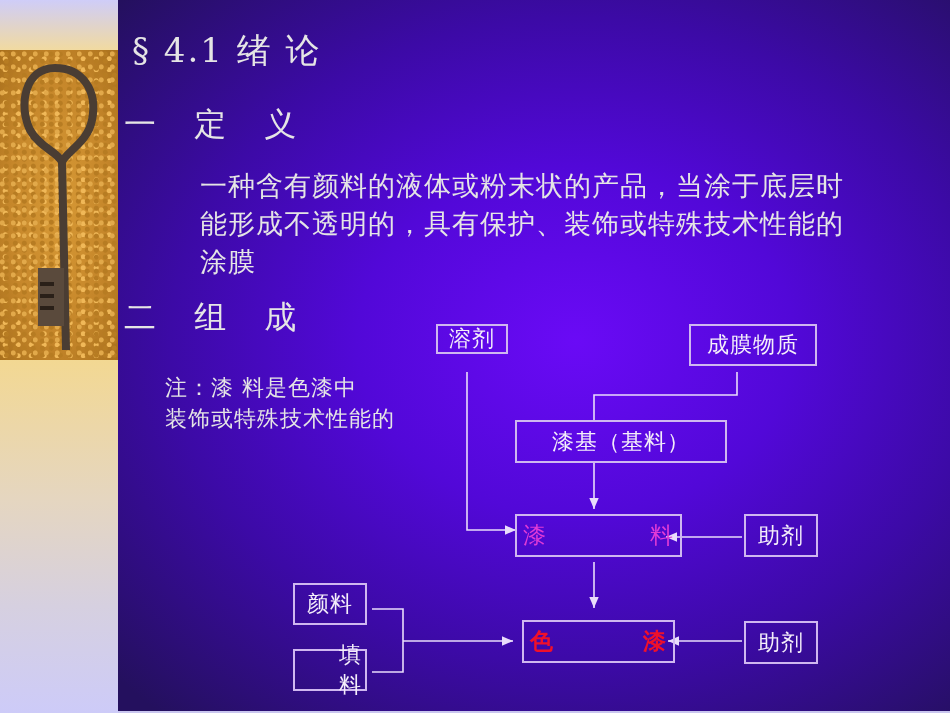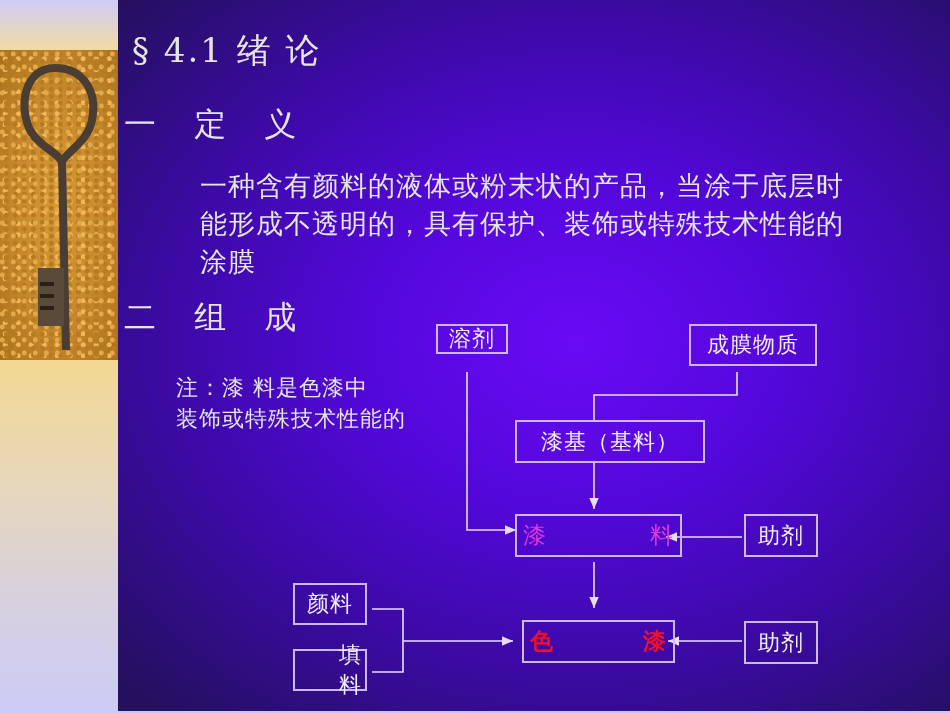--- a/index.html
+++ b/index.html
@@ -25,21 +25,21 @@
   .main {
     position: absolute; left: 118px; top: 0; width: 832px; height: 711px;
     background: radial-gradient(ellipse 75% 70% at 55% 48%, #6a0af6 0%, #5208d8 35%, #3c0aa6 65%, #24105e 100%);
   }
   .bottom-rule { position: absolute; left: 118px; top: 711px; width: 832px; height: 2px; background: #c9c6ef; }
   .txt { position: absolute; color: #e5e5e5; white-space: nowrap; }
   .title { left: 132px; top: 28px; font-size: 34px; letter-spacing: 2px; }
   .h1 { left: 124px; top: 103px; font-size: 32px; letter-spacing: 14px; }
   .h2 { left: 124px; top: 296px; font-size: 32px; letter-spacing: 14px; }
   .para { left: 200px; font-size: 27px; letter-spacing: 1px; }
-  .note { left: 176px; font-size: 22px; letter-spacing: 1px; }
+  .note { left: 165px; font-size: 22px; letter-spacing: 1px; }
   .box {
     position: absolute; border: 2px solid #cfb7f0; color: #f4eefa;
     font-size: 22px; box-sizing: border-box; display: flex; align-items: center; justify-content: center;
     letter-spacing: 1px;
   }
   .box.split { justify-content: space-between; padding: 0 6px; font-size: 23px; }
   .pink { color: #e03bd6; }
   .red { color: #f0102a; font-weight: bold; }
   svg.lines { position: absolute; left: 0; top: 0; pointer-events: none; }
 </style>
@@ -85,21 +85,21 @@
     <path d="M742 537 L666 537" marker-end="url(#arr)"></path>
     <path d="M594 562 L594 608" marker-end="url(#arr)"></path>
     <path d="M372 609 L403 609 L403 672 L372 672"></path>
     <path d="M403 641 L513 641" marker-end="url(#arr)"></path>
     <path d="M742 641 L668 641" marker-end="url(#arr)"></path>
   </g>
 </svg>
 
 <div class="box" style="left:436px; top:324px; width:72px; height:30px;">溶剂</div>
 <div class="box" style="left:689px; top:324px; width:128px; height:42px;">成膜物质</div>
-<div class="box" style="left:515px; top:420px; width:190px; height:43px;">漆基（基料）</div>
+<div class="box" style="left:515px; top:420px; width:212px; height:43px;">漆基（基料）</div>
 
 <div class="box split" style="left:515px; top:514px; width:167px; height:43px;">
   <span class="pink">漆</span>
   <span class="pink">料</span>
 </div>
 <div class="box" style="left:744px; top:514px; width:74px; height:43px;">助剂</div>
 
 <div class="box" style="left:293px; top:583px; width:74px; height:42px;">颜料</div>
 <div class="box" style="left:293px; top:649px; width:74px; height:42px;padding-left:44px;">填料</div>
 

